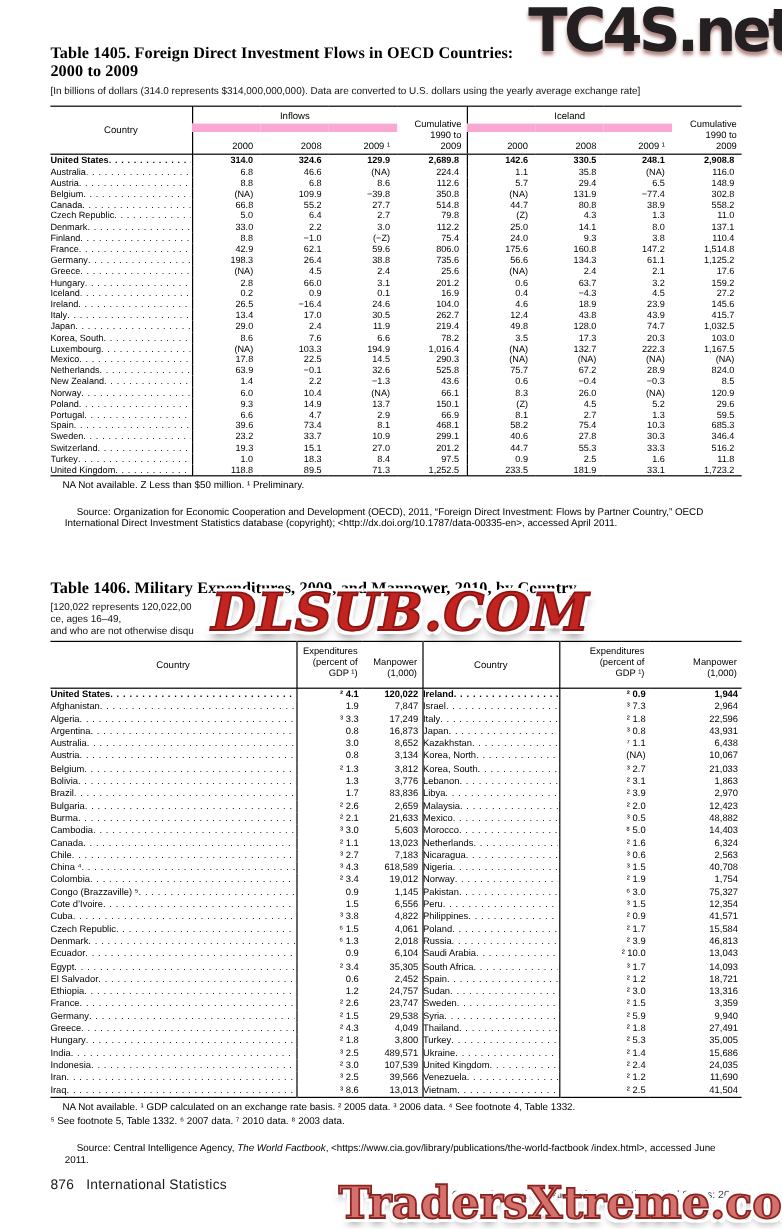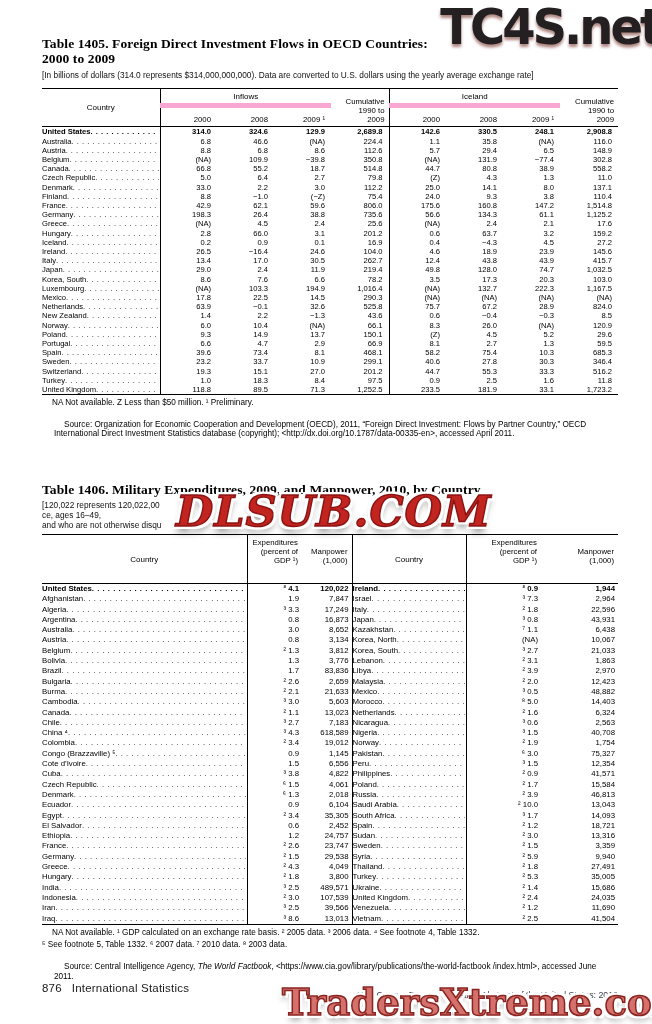--- a/index.html
+++ b/index.html
@@ -26,33 +26,33 @@
   .cw{display:flex;overflow:hidden;}
   .nm{white-space:nowrap;}
   .leader{flex:1;overflow:hidden;white-space:nowrap;}
   .leader::before{content:" . . . . . . . . . . . . . . . . . . . . . . . . . . . . . . . . . . . . . .";letter-spacing:.5px;}
 
   
   #sec1405{position:absolute;top:36px;left:0;width:576px;}
   #t1405{margin-top:6px;border-top:1.5px solid #000;border-bottom:1.4px solid #000;}
   #t1405 thead th{border-bottom:1.2px solid #000;}
   #t1405 th.cty{vertical-align:middle;text-align:center;border-right:1px solid #000;font-size:8px;}
-  #t1405 th.grp{border-bottom:5px solid #f9a8d4;text-align:center;font-size:8px;padding:3px 0 2px;}
+  #t1405 th.grp{border-bottom:7px solid #f9a8d4;text-align:center;font-size:8px;padding:3px 0 2px;}
   #t1405 th.cum{white-space:pre-line;text-align:right;padding:2px 4px 2px 0;}
   #t1405 th.yr{text-align:right;padding:2px 6px 2px 0;height:14px;}
   #t1405 th.ob, #t1405 td.ob{border-left:1px solid #000;}
   #t1405 td.cname{text-align:left;padding:0 1px 0 0;border-right:1px solid #000;}
   #t1405 tbody td{padding-right:6px;}
 
   
   #sec1406{position:absolute;top:482px;left:0;width:576px;}
   .note1406{font-size:8.3px;line-height:10px;margin-top:3px;color:#111;}
   .note1406 .l1{display:flex;justify-content:space-between;flex-direction:column;}
   #t1406{margin-top:4px;border-top:1.5px solid #000;border-bottom:1.4px solid #000;}
-  #t1406 thead th{border-bottom:1.2px solid #000;white-space:pre-line;text-align:right;padding:3px 4px 18px 0;}
+  #t1406 thead th{border-bottom:1.2px solid #000;white-space:pre-line;text-align:right;padding:3px 4px 8px 0;}
   #t1406 th.cty{text-align:center;vertical-align:middle;font-size:8px;padding:3px 0 2px;}
   #t1406 .b-r{border-right:1px solid #000;}
   #t1406 tbody td{font-size:7.8px;line-height:10.3px;height:10.3px;padding-right:3px;}
   #t1406 td.cname{text-align:left;padding:0 1px 0 0;}
 
   
   .fn{font-size:8.2px;line-height:9.6px;margin:3px 0 0 0;}
   .fn.ind{text-indent:10px;}
   .src{font-size:8.2px;line-height:9.6px;margin:12px;text-indent:10px;}
 
@@ -199,21 +199,21 @@
           </tr>
           <tr>
             <td class="cname">
               <div class="cw">
                 <span class="nm">Canada</span>
                 <span class="leader"></span>
               </div>
             </td>
             <td>66.8</td>
             <td>55.2</td>
-            <td>18.7</td>
+            <td>27.7</td>
             <td>514.8</td>
             <td class="ob">44.7</td>
             <td>80.8</td>
             <td>38.9</td>
             <td>558.2</td>
           </tr>
           <tr>
             <td class="cname">
               <div class="cw">
                 <span class="nm">Czech Republic</span>

